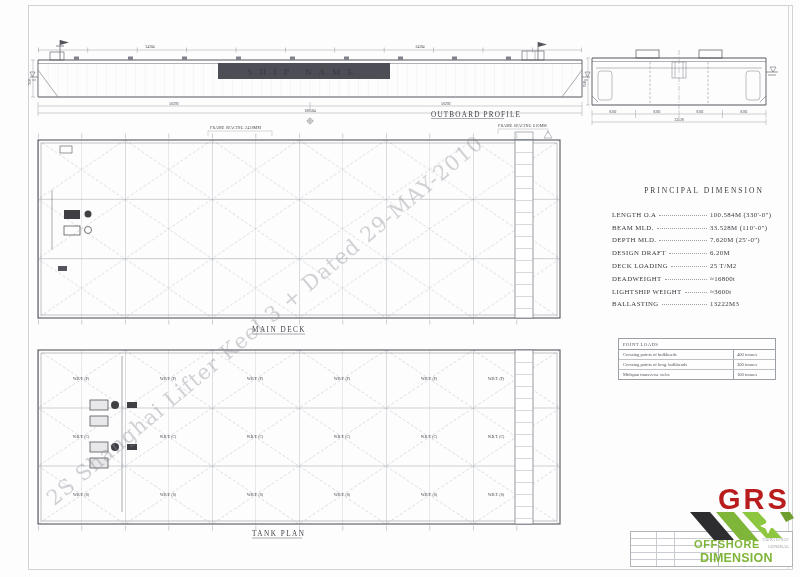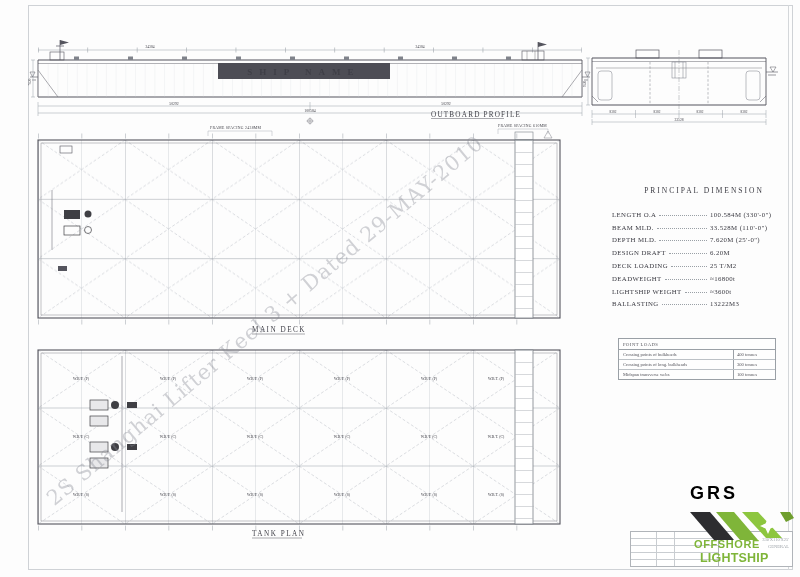--- a/index.html
+++ b/index.html
@@ -42,22 +42,22 @@
         border:1px solid #b0b4b9; display:flex; z-index:1; background:#fff; }
   .tb-left { width:88px; border-right:1px solid #b0b4b9; display:flex; flex-direction:column; }
   .tb-row { flex:1; border-bottom:1px solid #c9cdd1; display:flex; }
   .tb-row:last-child { border-bottom:none; }
   .tb-c1 { width:26px; border-right:1px solid #c9cdd1; }
   .tb-c2 { width:18px; border-right:1px solid #c9cdd1; }
   .tb-right { flex:1; font-size:4.5px; color:#9aa0a6; text-align:right; padding:4px 3px 0 0; line-height:7px; }
 
   .logo { position:absolute; left:676px; top:486px; width:120px; height:84px; z-index:6;
           font-family:"Liberation Sans", sans-serif; }
-  .logo-brand { position:absolute; left:14px; top:-3px; font-size:18px; font-weight:bold;
-          letter-spacing:3px; color:#000000; text-shadow:0 0 2px #fff; }
+  .logo-brand { position:absolute; left:42px; top:-3px; font-size:29px; font-weight:bold;
+          letter-spacing:3px; color:#b91c1c; text-shadow:0 0 2px #fff; }
   .logo-chevrons { left:8px; top:26px; }
   .logo-line1 { position:absolute; left:18px; top:52px; font-size:11px; font-weight:bold;
           letter-spacing:.6px; color:#7fb539; }
   .logo-line2 { position:absolute; left:24px; top:65px; font-size:12.5px; font-weight:bold;
           letter-spacing:.2px; color:#7fb539; }
 </style>
 </head>
 <body>
 
 <div id="sheet">
@@ -352,18 +352,18 @@
   <div class="logo">
     <div class="logo-brand">GRS</div>
     <svg class="logo-chevrons" width="110" height="28" viewBox="0 0 110 28">
       <polygon points="6,0 26,0 50,28 30,28" fill="#2d2d30"></polygon>
       <polygon points="32,0 50,0 74,28 56,28" fill="#7fb539"></polygon>
       <polygon points="58,0 74,0 98,26 82,26" fill="#8dc63f"></polygon>
       <polygon points="96,0 106,0 110,6 102,10" fill="#6f9e2e"></polygon>
       <path d="M84,6 L86.5,11.5 L92,14 L86.5,16.5 L84,22 L81.5,16.5 L76,14 L81.5,11.5 Z" fill="#ffffff"></path>
     </svg>
     <div class="logo-line1">OFFSHORE</div>
-    <div class="logo-line2">LIGHTSHIP</div>
+    <div class="logo-line2">DIMENSION</div>
   </div>
 
   <div class="watermark">2S Shanghai Lifter Keel 3 + Dated 29-MAY-2010</div>
 
 </div>
 
 </body></html>

